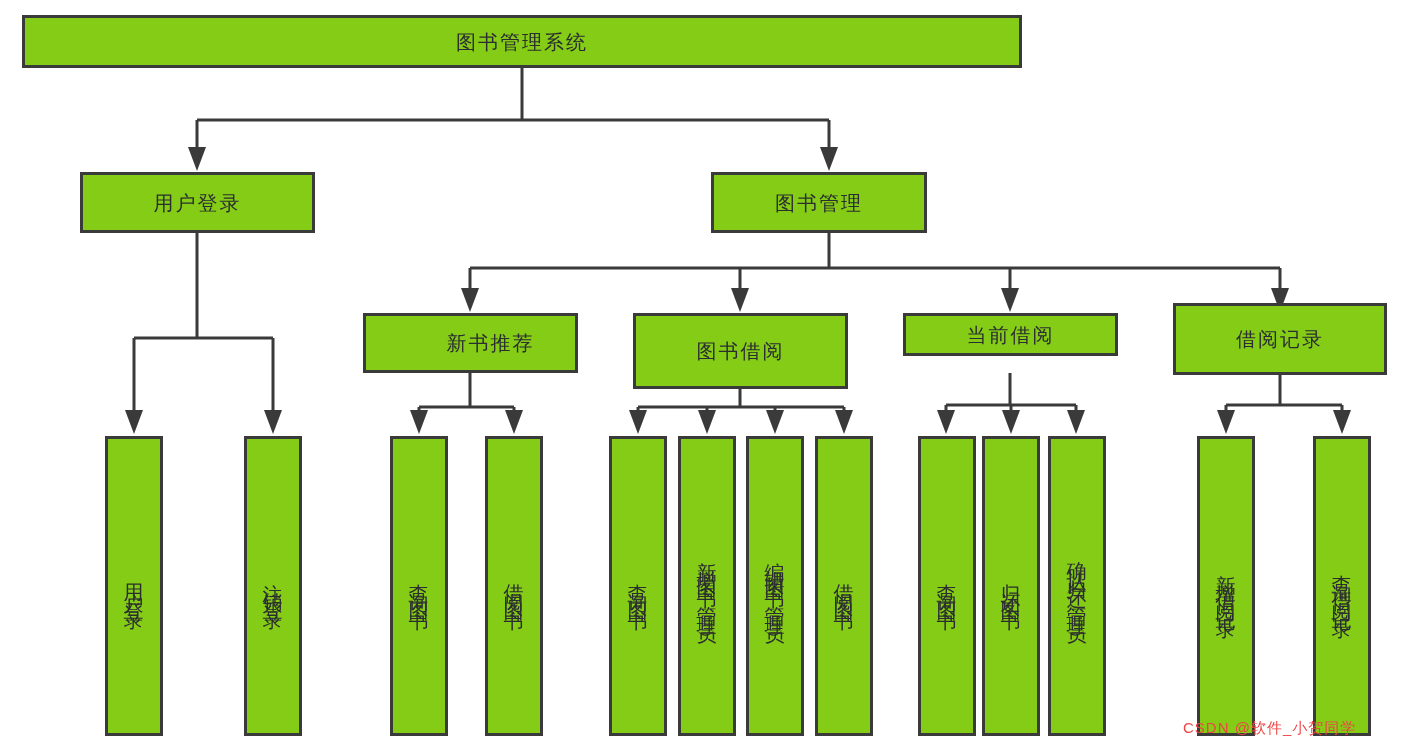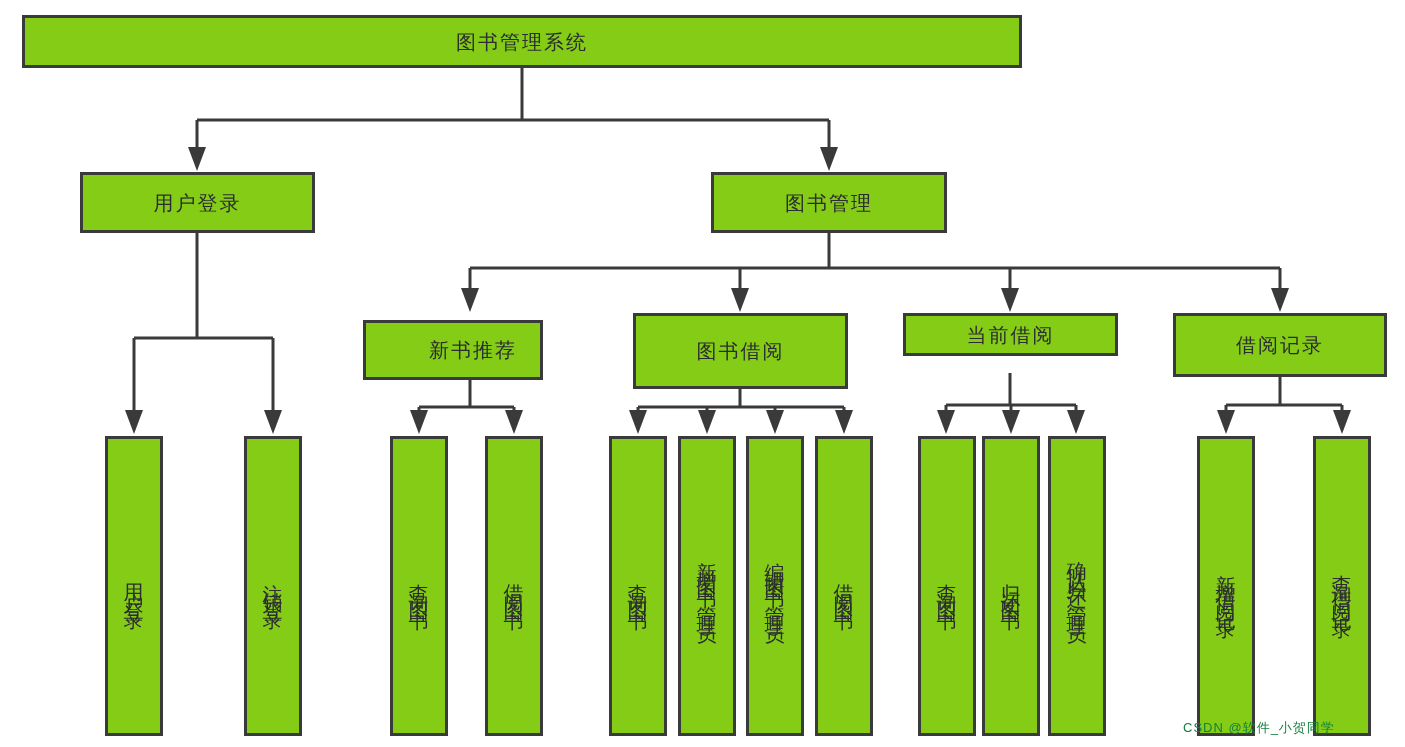--- a/index.html
+++ b/index.html
@@ -15,36 +15,36 @@
     font-size:20px;letter-spacing:2px;line-height:1;
   }
   .leaf{
     writing-mode:vertical-rl;
     font-size:20px;letter-spacing:9px;
   }
   
   .n-root{left:22px;top:15px;width:1000px;height:53px;}
   
   .n-l2a{left:80px;top:172px;width:235px;height:61px;}
-  .n-l2b{left:711px;top:172px;width:236px;height:61px;}
+  .n-l2b{left:711px;top:172px;width:216px;height:61px;}
   
-  .n-l3a{left:363px;top:320px;width:180px;height:60px;padding-left:40px;}
+  .n-l3a{left:363px;top:313px;width:215px;height:60px;padding-left:40px;}
   .n-l3b{left:633px;top:313px;width:215px;height:76px;}
   .n-l3c{left:903px;top:313px;width:215px;height:43px;}
-  .n-l3d{left:1173px;top:313px;width:214px;height:64px;font-family:Liberation Serif, serif;}
+  .n-l3d{left:1173px;top:303px;width:214px;height:72px;font-family:Liberation Serif, serif;}
   
   .lf{top:436px;width:58px;height:300px;}
   .lf-a1{left:105px;} .lf-a2{left:244px;}
   .lf-b1{left:390px;} .lf-b2{left:485px;}
   .lf-c1{left:609px;} .lf-c2{left:678px;} .lf-c3{left:746px;} .lf-c4{left:815px;}
   .lf-d1{left:918px;} .lf-d2{left:982px;} .lf-d3{left:1048px;}
   .lf-e1{left:1197px;} .lf-e2{left:1313px;}
   .watermark{
     position:absolute;left:1183px;top:719px;z-index:3;
-    color:#15803d;font-size:13px;letter-spacing:1px;white-space:nowrap;
+    color:#ef4444;font-size:15px;letter-spacing:1px;white-space:nowrap;
   }
 </style>
 </head>
 <body>
 
 <svg id="connectors" viewBox="0 0 1405 747" xmlns="http://www.w3.org/2000/svg">
   <g stroke="#3a3a3a" stroke-width="3" fill="none">
 
     <path d="M522 68 L522 120 M197 120 L829 120 M197 120 L197 152 M829 120 L829 152"></path>
 

